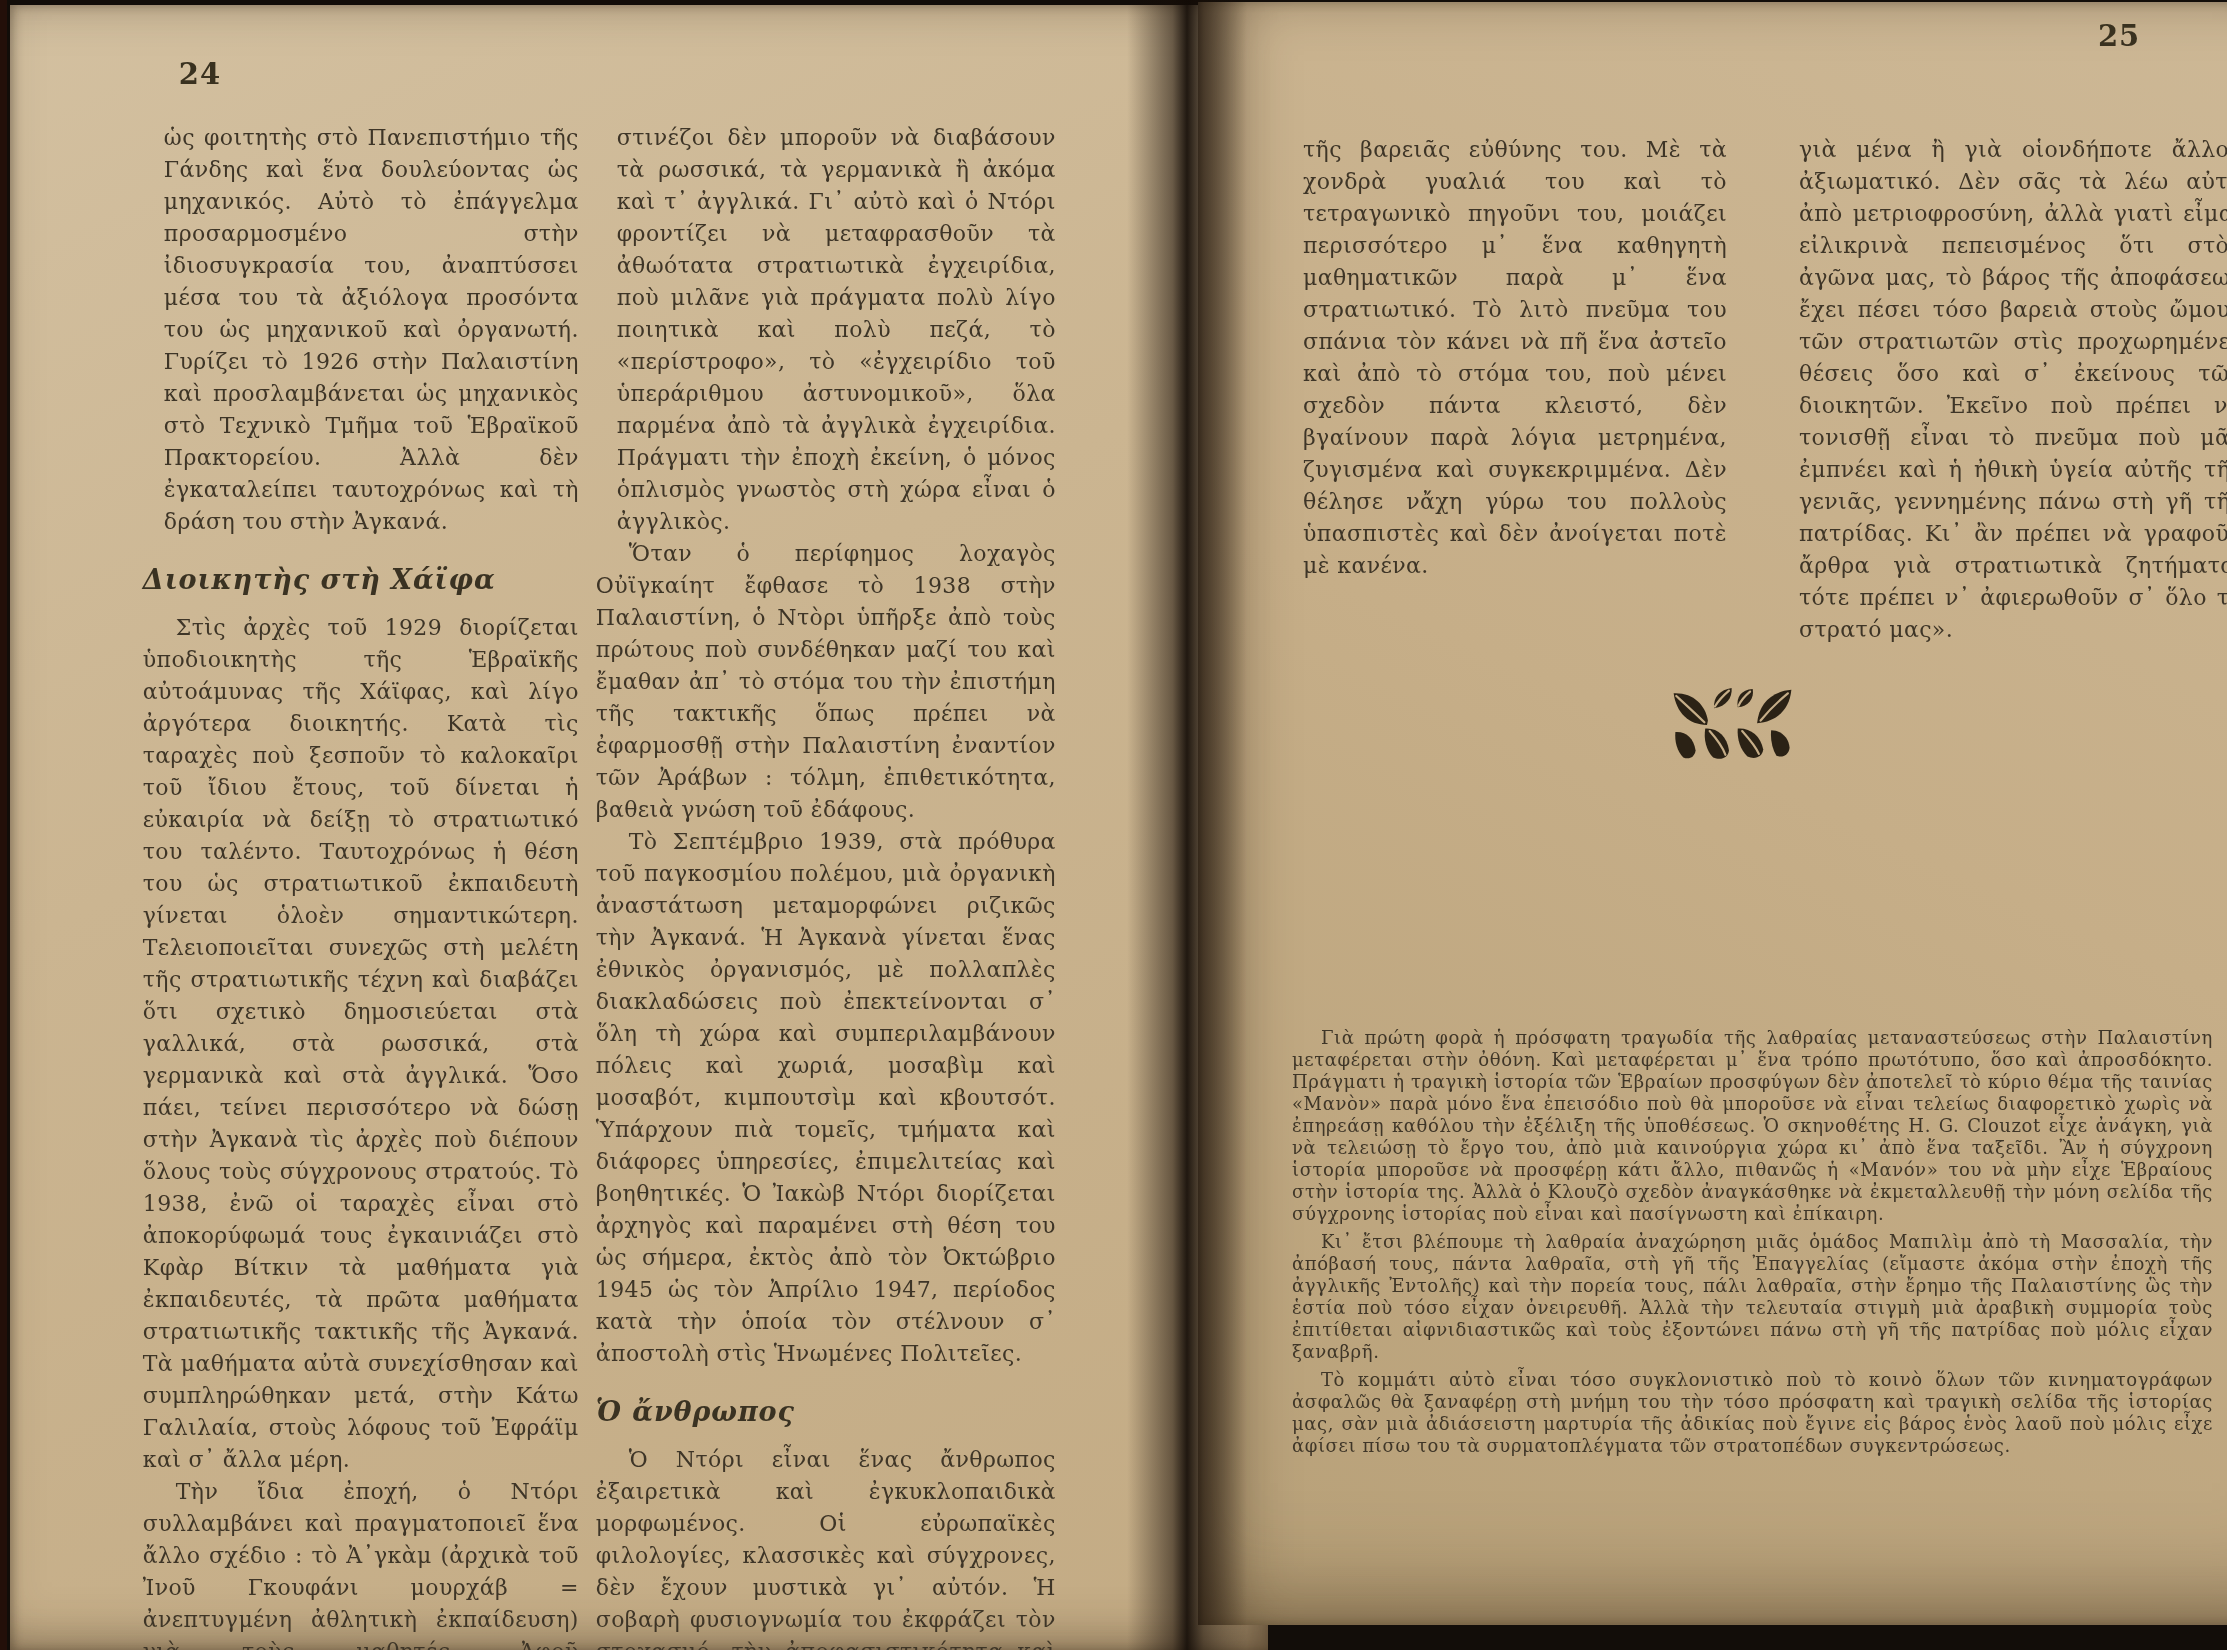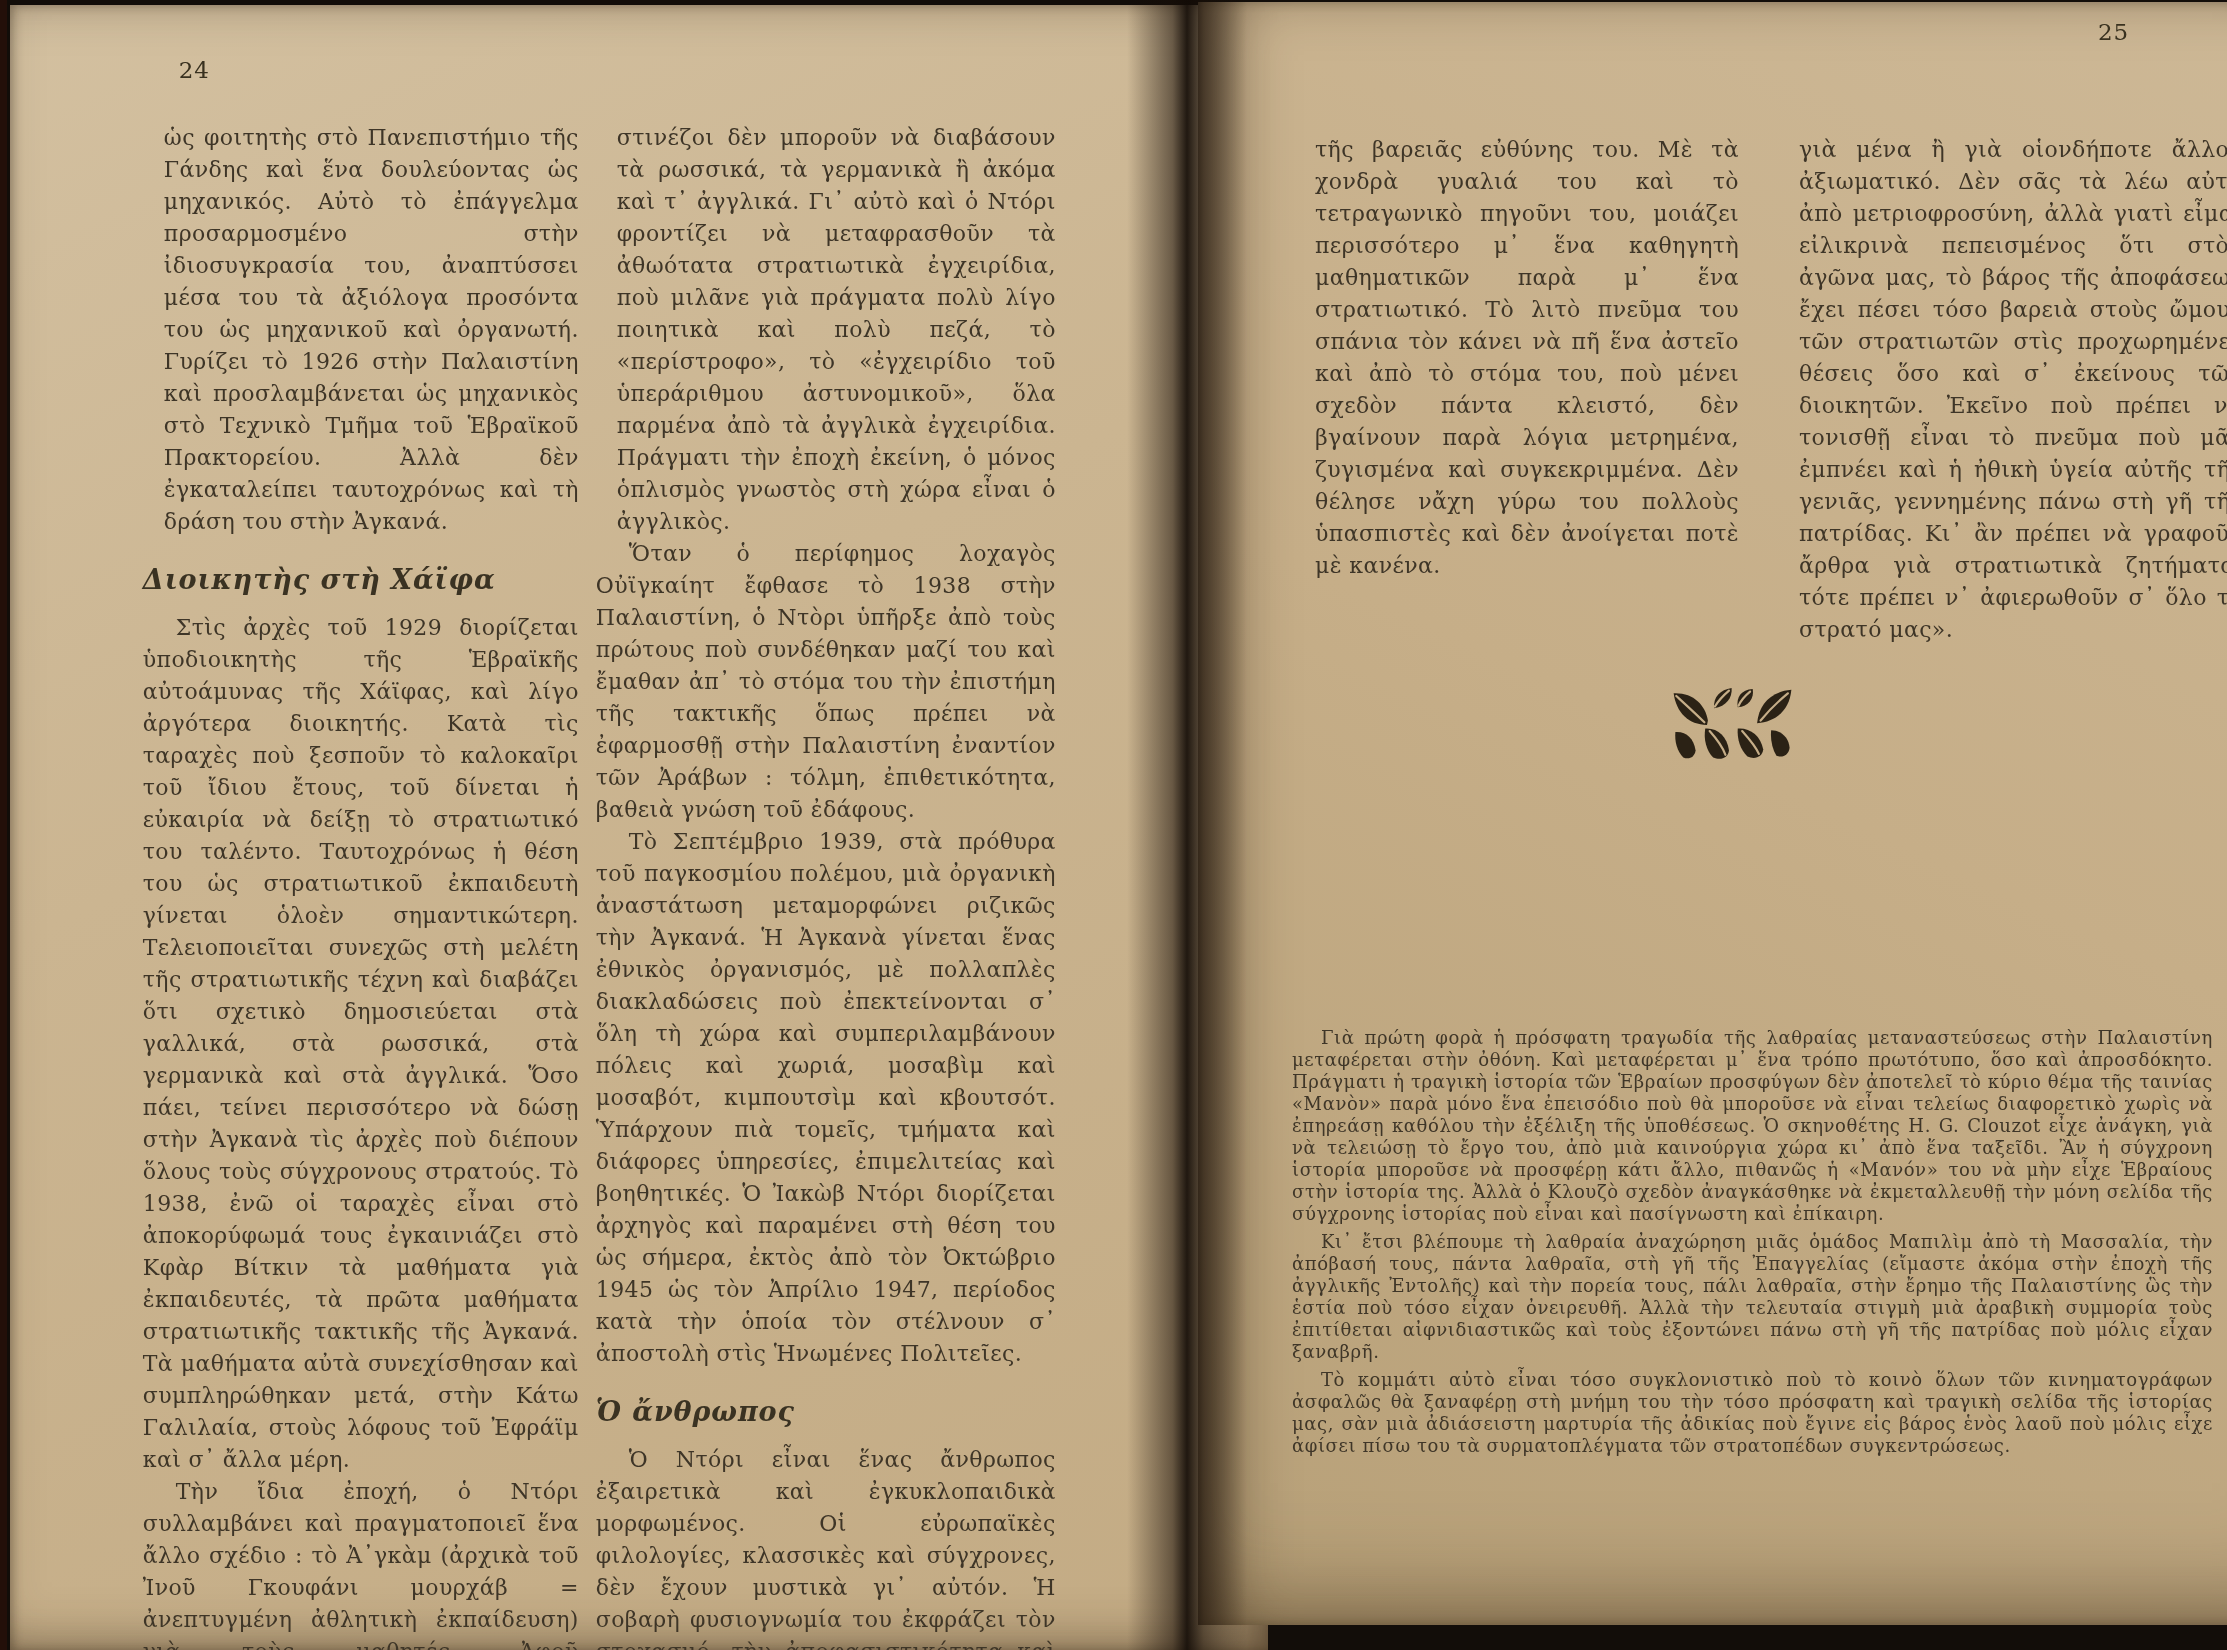--- a/index.html
+++ b/index.html
@@ -21,36 +21,36 @@
     left:1198px;top:1.8px;width:1094px;height:1623px;
     background:linear-gradient(205deg,#cdb896 0%,#c6ae88 48%,#b7a078 100%);
     box-shadow:inset 47px 0 62px -15.6px rgba(46,30,14,.50),
                inset 0 -62px 89px -27px rgba(70,52,30,.35),
                inset -4.5px 0 10.7px rgba(30,20,10,.30);
   }
   .gutter-shadow{
     position:absolute;left:1127px;top:0;width:120px;height:100%;pointer-events:none;
     background:linear-gradient(90deg,rgba(24,14,7,0) 0%,rgba(24,14,7,.55) 38%,rgba(18,11,6,.92) 50%,rgba(24,14,7,.55) 64%,rgba(24,14,7,0) 100%);
   }
-  .pgnum{position:absolute;font-size:23px;font-weight:400;color:#39311f;letter-spacing:0.9px;text-align:right;}
+  .pgnum{position:absolute;font-size:29px;font-weight:700;color:#39311f;letter-spacing:0.9px;text-align:right;}
   #page-left .pgnum{left:169px;top:52px;}
   #page-right .pgnum{left:900px;top:17px;}
   .col{
     position:absolute;text-align:justify;color:#3e3527;
     font-size:22px;line-height:32px;letter-spacing:0.4px;
   }
   .col p{margin:0;text-indent:33px;}
   .col p.cont{text-indent:0;margin-left:21px;}
   .col-heading{
     font-size:27px;font-style:italic;font-weight:700;
     margin:26px 0 16px 0;letter-spacing:0.9px;color:#3a3222;
   }
   #l-col1{left:133px;top:117px;width:436px;}
   #l-col2{left:586px;top:117px;width:460px;}
-  #r-col1{left:96px;top:132px;width:445px;}
+  #r-col1{left:84px;top:132px;width:445px;}
   #r-col2{left:580px;top:132px;width:465px;}
   .ornament{position:absolute;left:473px;top:685px;width:123px;height:75px;}
   .footnote{
     position:absolute;left:88px;top:1019px;width:933px;
     text-align:justify;color:#3f3628;
     font-size:18px;line-height:22px;letter-spacing:0.6px;
   }
   .footnote p{margin:6px;text-indent:29px;}
 </style>
 </head>

